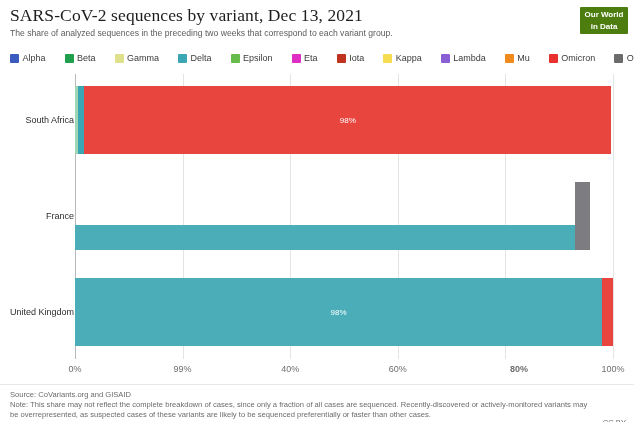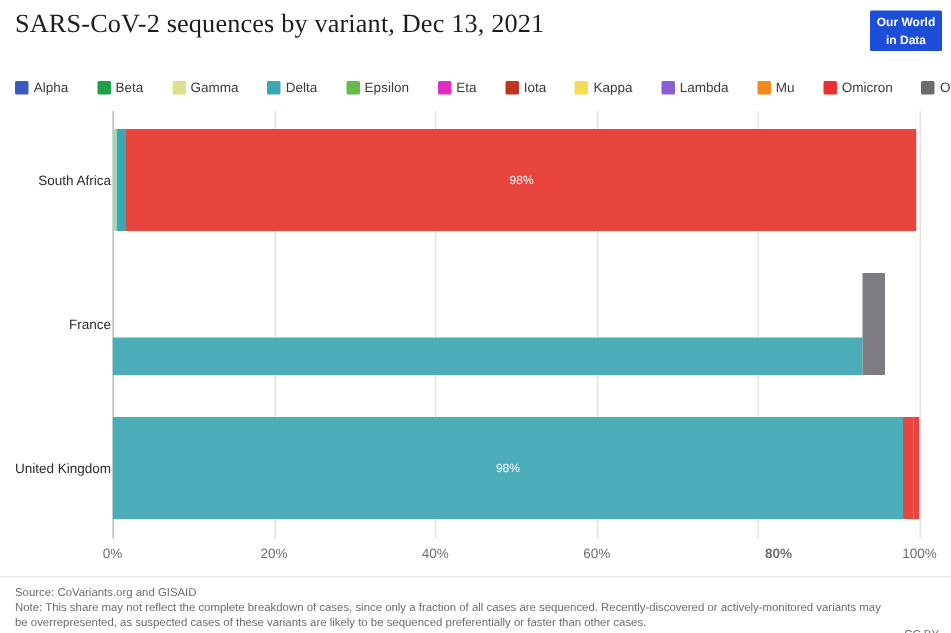--- a/index.html
+++ b/index.html
@@ -43,21 +43,21 @@
     white-space: nowrap;
   }
 
   
   #owid-logo {
     position: absolute;
     right: 6px;
     top: 7px;
     width: 48px;
     height: 27px;
-    background: #1d4ed8;
+    background: #4d7c0f;
     border-radius: 1px;
     color: #ffffff;
     text-align: center;
     font-size: 8px;
     line-height: 11.5px;
     padding-top: 2px;
     box-sizing: border-box;
     font-weight: bold;
   }
   #owid-logo .logo-line { display: block; white-space: nowrap; }
@@ -202,20 +202,21 @@
     color: #6b6b6b;
     white-space: nowrap;
     margin-top: 28px;
   }
 </style>
 </head>
 <body>
 
 <div id="header">
   <div id="chart-title">SARS-CoV-2 sequences by variant, Dec 13, 2021</div>
+  <div id="chart-subtitle">The share of analyzed sequences in the preceding two weeks that correspond to each variant group.</div>
   <div id="owid-logo">
     <span class="logo-line">Our World</span>
     <span class="logo-line">in Data</span>
   </div>
 </div>
 
 <div id="legend">
     <div class="legend-item">
       <span class="legend-swatch" style="background: rgb(58, 91, 189);"></span>
       <span class="legend-label">Alpha</span>
@@ -301,21 +302,21 @@
           <span class="seg-value">98%</span>
         </div>
         <div class="bar-seg" style="width: 6.456px; background: rgb(232, 69, 63);"></div>
         <div class="bar-seg" style="width: 4.304px; background: rgb(232, 69, 63);"></div>
       </div>
     </div>
   </div>
 
 <div id="x-axis">
     <div class="tick-label" style="left: 75px;">0%</div>
-    <div class="tick-label" style="left: 182.6px;">20%</div>
+    <div class="tick-label" style="left: 182.6px;">99%</div>
     <div class="tick-label" style="left: 290.2px;">40%</div>
     <div class="tick-label" style="left: 397.8px;">60%</div>
     <div class="tick-label" style="left: 519px; font-weight: bold;">80%</div>
     <div class="tick-label" style="left: 613px;">100%</div>
   </div>
 
 <div id="footer">
   <div id="footer-source">Source: CoVariants.org and GISAID</div>
   <div id="footer-note">Note: This share may not reflect the complete breakdown of cases, since only a fraction of all cases are sequenced. Recently-discovered or actively-monitored variants may be overrepresented, as suspected cases of these variants are likely to be sequenced preferentially or faster than other cases.</div>
   <div id="footer-license">CC BY</div>

